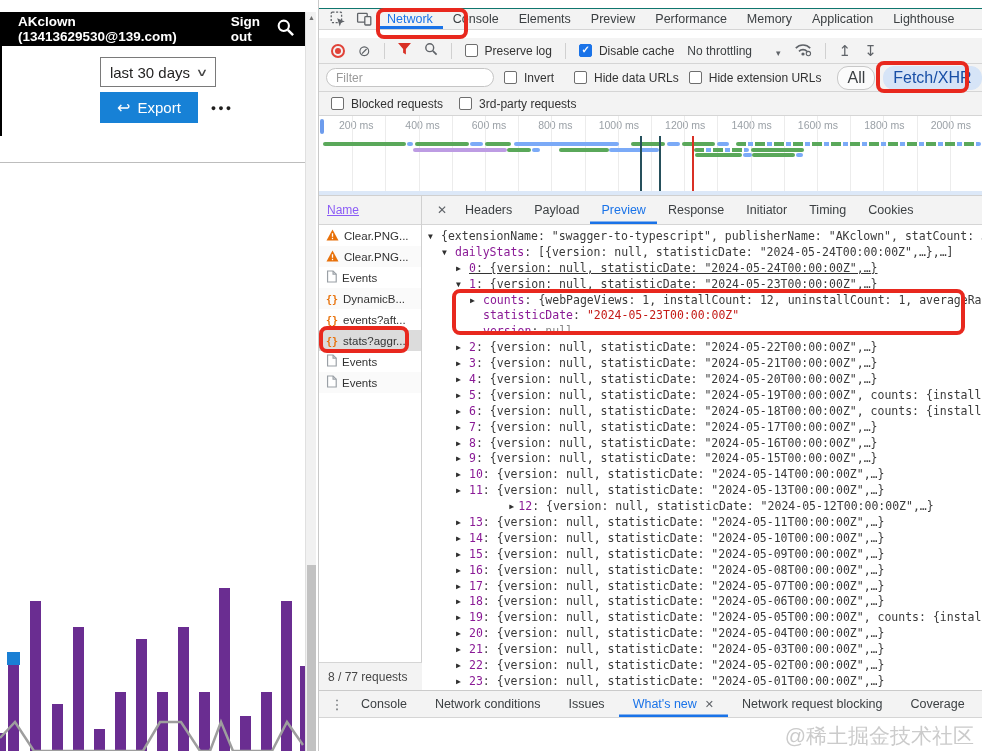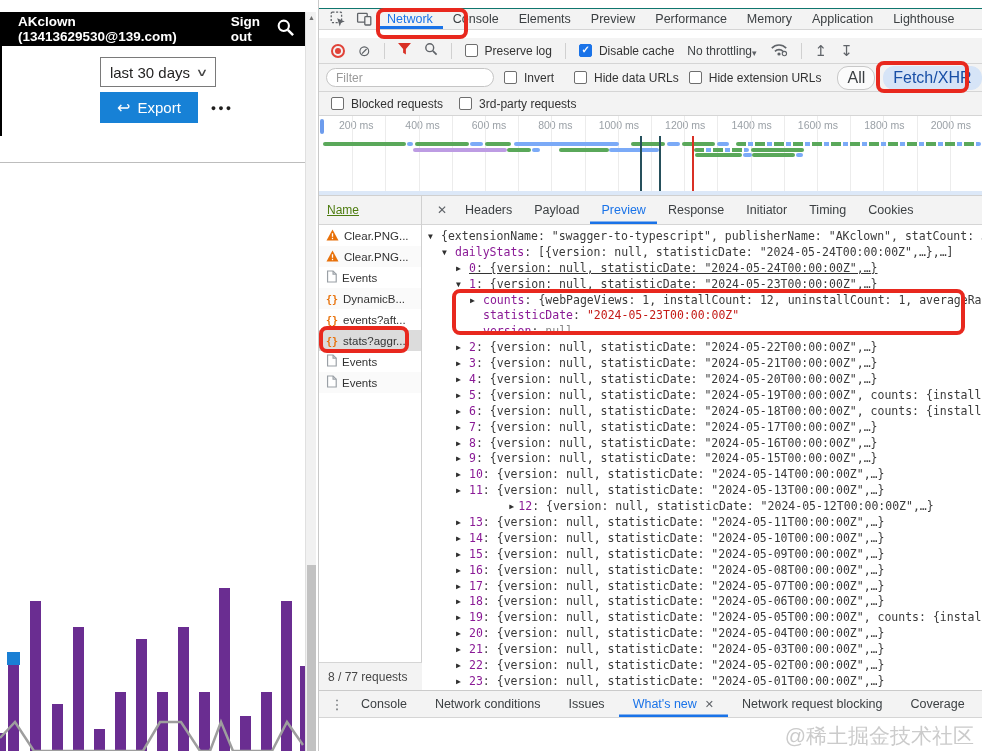--- a/index.html
+++ b/index.html
@@ -48,21 +48,21 @@
 
   #dt-toolbar { top:38px; height:26px; gap:13px; padding-left:12px; }
   .vdiv { width:1px; height:16px; background:#d0d0d0; }
   .rec-ic { width:14px; height:14px; border:2px solid #e04238; border-radius:50%; position:relative; }
   .rec-ic::after { content:""; position:absolute; left:2px; top:2px; width:6px; height:6px; background:#e04238; border-radius:50%; }
   .glyph { color:#5f6368; }
   .cb { width:13px; height:13px; border:1.5px solid #6e6e6e; border-radius:2px; background:#fff; flex:0 0 auto; }
   .cb.checked { background:#1a73e8; border-color:#1a73e8; position:relative; }
   .cb.checked::after { content:"✓"; position:absolute; left:1.5px; top:-1px; color:#fff; font-size:10px; font-weight:bold; }
   .lbl { white-space:nowrap; }
-  .throttle { display:flex; align-items:flex-end; gap:0; color:#3c4043; }
+  .throttle { display:flex; align-items:flex-end; gap:24px; color:#3c4043; }
   .throttle .caret { font-size:9px; color:#5f6368; }
 
   #dt-filterrow { top:64px; height:28px; gap:10px; padding-left:7px; }
   #filter-input { width:168px; height:19px; border:1px solid #c5c5c5; border-radius:10px; padding:0 9px; font-size:12px; color:#333; background:#fff; outline:none; font-family:"Liberation Sans",sans-serif; }
   #filter-input::placeholder { color:#9a9a9a; }
   .pill { border:1px solid #c8c8c8; border-radius:11px; padding:2px 9px; font-size:16px; color:#3c4043; background:#fbfbfb; white-space:nowrap; }
   .pill.sel { background:#d6e4f7; border-color:#d6e4f7; color:#174ea6; }
   #pills { display:flex; gap:8px; margin-left:6px; }
 
   #dt-optrow { top:92px; height:24px; gap:16px; padding-left:12px; }
@@ -77,21 +77,21 @@
   .seg-g { background:#5aa85a; }
   .seg-b { background:#7baaf7; }
   .seg-p { background:#bd9ce3; }
   .seg-d { background:repeating-linear-gradient(90deg,#5aa85a 0 10px,#fff 10px 12px,#7baaf7 12px 17px,#fff 17px 19px); }
   .evline { position:absolute; top:20px; width:1.5px; height:56px; }
   #ov-handle { position:absolute; left:1px; top:3px; width:4px; height:15px; background:#6d9ced; border-radius:2px; }
   #ov-strip { position:absolute; left:0; bottom:0; width:664px; height:4px; background:#dce8f8; }
 
   
   #name-col { position:absolute; left:0; top:196px; width:103px; height:494px; border-right:1px solid #d0d0d0; background:#fff; }
-  #name-head { height:29px; background:#f3f3f3; border-bottom:1px solid #d5d5d5; display:flex; align-items:center; padding-left:8px; font-size:12px; color:#4d7c0f;text-decoration:underline; }
+  #name-head { height:29px; background:#f3f3f3; border-bottom:1px solid #d5d5d5; display:flex; align-items:center; padding-left:8px; font-size:12px; color:#8b5cf6;text-decoration:underline; }
   .req-row { height:21px; display:flex; align-items:center; gap:5px; padding-left:7px; font-size:11.5px; color:#333; white-space:nowrap; overflow:hidden; }
   .req-row.alt { background:#fafafa; }
   .req-row.sel { background:#dcdcdc; }
   .json-glyph { color:#e8710a; font-family:"DejaVu Sans Mono",monospace; font-size:10px; font-weight:bold; }
   #req-summary { position:absolute; left:0; bottom:0; width:103px; height:28px; background:#f3f3f3; border-top:1px solid #d5d5d5; display:flex; align-items:center; padding-left:9px; font-size:12px; color:#474747; }
 
   
   #detail { position:absolute; left:103px; top:196px; width:561px; height:494px; }
   #detail-tabs { height:29px; background:#f3f3f3; border-bottom:1px solid #d5d5d5; display:flex; align-items:center; padding-left:8px; }
   #detail-tabs .close { width:24px; text-align:center; color:#5f6368; font-size:12px; }

